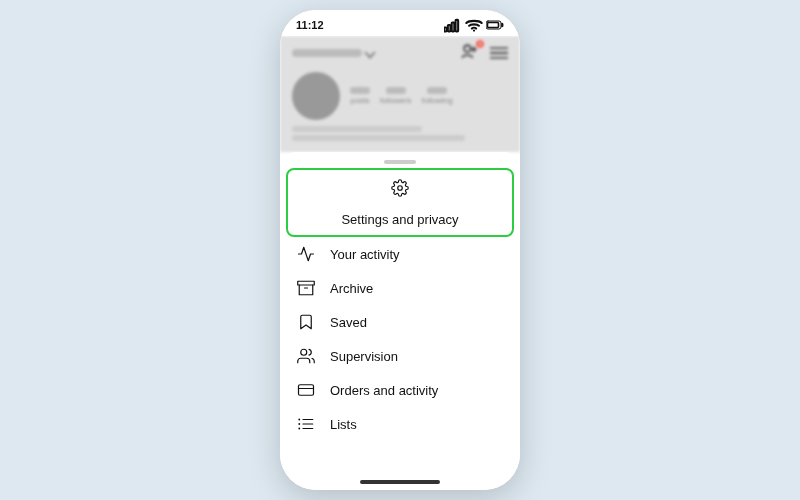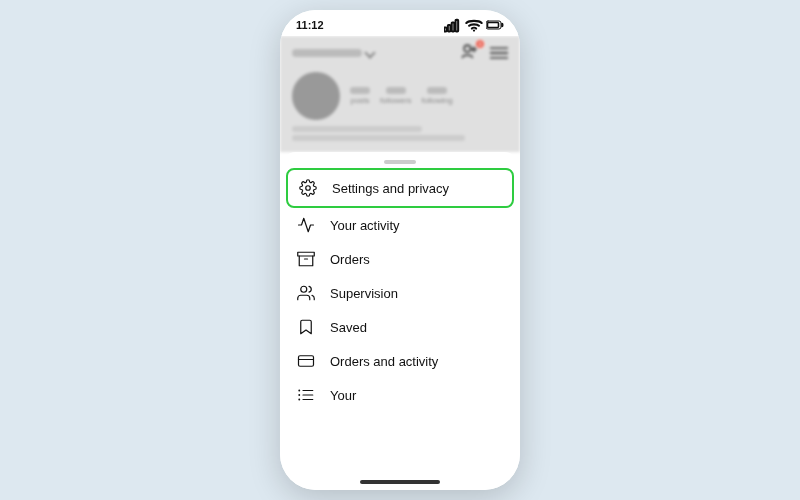--- a/index.html
+++ b/index.html
@@ -177,20 +177,21 @@
       padding: 7px 16px;
       cursor: pointer;
       position: relative;
     }
 
     .menu-item.highlighted {
       border: 2px solid #2ecc40;
       border-radius: 8px;
       margin: 0 6px;
       padding: 8px 10px;
+      flex-direction: column;
     }
 
     .menu-item-icon {
       width: 20px;
       height: 20px;
       flex-shrink: 0;
       display: flex;
       align-items: center;
       justify-content: center;
     }
@@ -326,43 +327,43 @@
       </div>
 
       <div class="menu-item">
         <div class="menu-item-icon">
           <svg viewBox="0 0 24 24">
               <path d="M21 8v13H3V8"></path>
               <path d="M23 3H1v5h22z"></path>
               <line x1="10" y1="12" x2="14" y2="12"></line>
             </svg>
         </div>
-        <span class="menu-item-label">Orders</span>
-      </div>
-
+        <span class="menu-item-label">Archive</span>
+      </div>
+
+
+      <div class="menu-item">
+        <div class="menu-item-icon">
+          <svg viewBox="0 0 24 24">
+              <path d="M19 21l-7-5-7 5V5a2 2 0 0 1 2-2h10a2 2 0 0 1 2 2z"></path>
+            </svg>
+        </div>
+        <span class="menu-item-label">Saved</span>
+      </div>
 
       <div class="menu-item">
         <div class="menu-item-icon">
           <svg viewBox="0 0 24 24">
               <path d="M17 21v-2a4 4 0 0 0-4-4H5a4 4 0 0 0-4 4v2"></path>
               <circle cx="9" cy="7" r="4"></circle>
               <path d="M23 21v-2a4 4 0 0 0-3-3.87"></path>
               <path d="M16 3.13a4 4 0 0 1 0 7.75"></path>
             </svg>
         </div>
         <span class="menu-item-label">Supervision</span>
-      </div>
-
-      <div class="menu-item">
-        <div class="menu-item-icon">
-          <svg viewBox="0 0 24 24">
-              <path d="M19 21l-7-5-7 5V5a2 2 0 0 1 2-2h10a2 2 0 0 1 2 2z"></path>
-            </svg>
-        </div>
-        <span class="menu-item-label">Saved</span>
       </div>
 
       <div class="menu-item">
         <div class="menu-item-icon">
           <svg viewBox="0 0 24 24">
               <rect x="2" y="5" width="20" height="14" rx="2"></rect>
               <line x1="2" y1="10" x2="22" y2="10"></line>
             </svg>
         </div>
         <span class="menu-item-label">Orders and activity</span>
@@ -372,19 +373,19 @@
         <div class="menu-item-icon">
           <svg viewBox="0 0 24 24">
               <line x1="8" y1="6" x2="21" y2="6"></line>
               <line x1="8" y1="12" x2="21" y2="12"></line>
               <line x1="8" y1="18" x2="21" y2="18"></line>
               <line x1="3" y1="6" x2="3.01" y2="6" stroke-width="2.5"></line>
               <line x1="3" y1="12" x2="3.01" y2="12" stroke-width="2.5"></line>
               <line x1="3" y1="18" x2="3.01" y2="18" stroke-width="2.5"></line>
             </svg>
         </div>
-        <span class="menu-item-label">Your</span>
+        <span class="menu-item-label">Lists</span>
       </div>
 
     </div>
     <div class="home-indicator"></div>
   </div>
 </div>
 
 </body></html>

